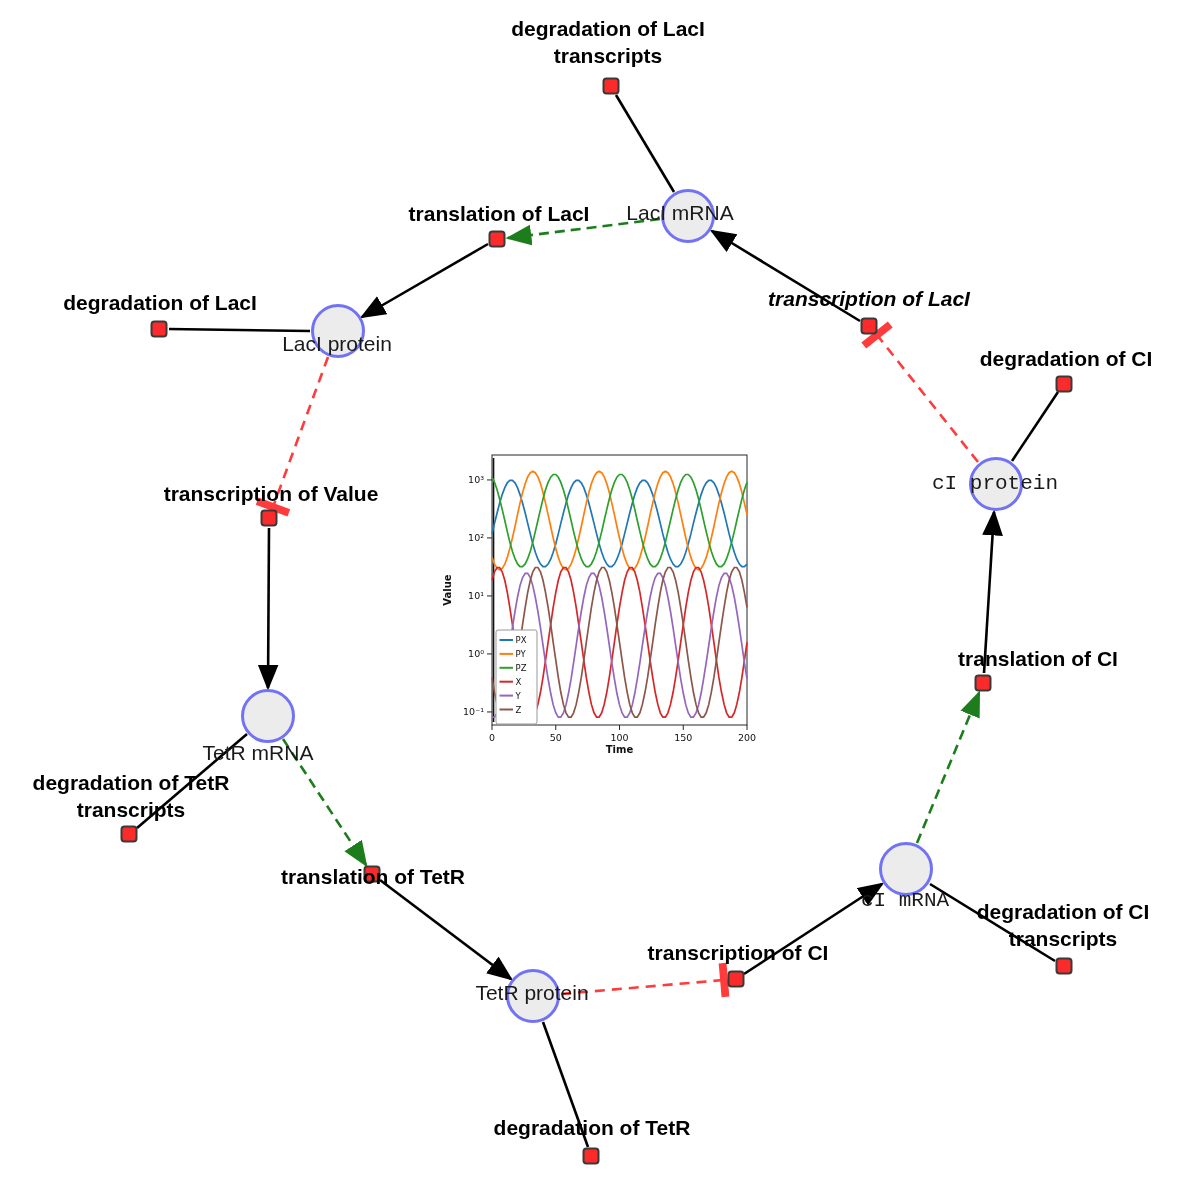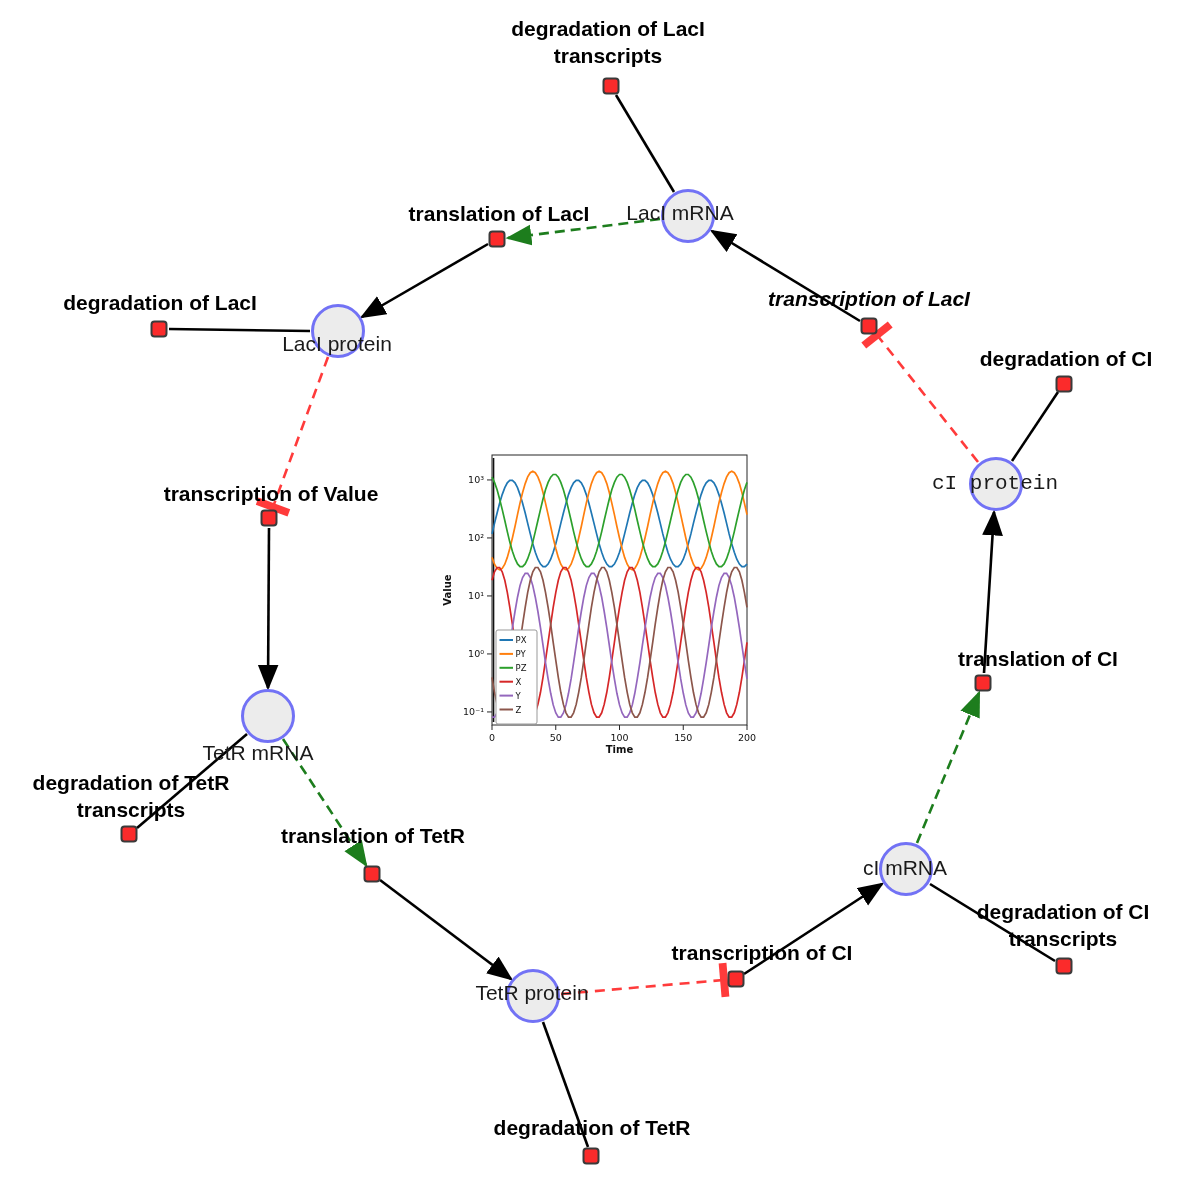--- a/index.html
+++ b/index.html
@@ -56,21 +56,21 @@
   <div id="node-layer">
       <div class="species" style="left: 688px; top: 216px; background: rgb(236, 236, 236); border: 3px solid rgb(114, 114, 245);"></div>
       <div class="species-label" style="left: 680px; top: 213px;">LacI mRNA</div>
       <div class="species" style="left: 338px; top: 331px; background: rgb(236, 236, 236); border: 3px solid rgb(114, 114, 245);"></div>
       <div class="species-label" style="left: 337px; top: 344px;">LacI protein</div>
       <div class="species" style="left: 996px; top: 484px; background: rgb(236, 236, 236); border: 3px solid rgb(114, 114, 245);"></div>
       <div class="species-label" style="left: 995px; top: 483px; font-family: Liberation Mono, monospace;">cI protein</div>
       <div class="species" style="left: 268px; top: 716px; background: rgb(236, 236, 236); border: 3px solid rgb(114, 114, 245);"></div>
       <div class="species-label" style="left: 258px; top: 713px; margin-top: 40px;">TetR mRNA</div>
       <div class="species" style="left: 906px; top: 869px; background: rgb(236, 236, 236); border: 3px solid rgb(114, 114, 245);"></div>
-      <div class="species-label" style="left: 905px; top: 868px;">cI mRNA</div>
+      <div class="species-label" style="left: 905px; top: 900px; font-family: Liberation Mono, monospace;">cI mRNA</div>
       <div class="species" style="left: 533px; top: 996px; background: rgb(236, 236, 236); border: 3px solid rgb(114, 114, 245);"></div>
       <div class="species-label" style="left: 532px; top: 993px;">TetR protein</div>
       <div class="reaction" style="left: 611px; top: 86px; background: rgb(251, 43, 43); border: 2px solid rgb(58, 58, 58);"></div>
       <div class="reaction-label" style="left: 608px; top: 42px;">
         <div>degradation of LacI</div>
         <div>transcripts</div>
       </div>
       <div class="reaction" style="left: 497px; top: 239px; background: rgb(251, 43, 43); border: 2px solid rgb(58, 58, 58);"></div>
       <div class="reaction-label" style="left: 499px; top: 213px;">
         <div>translation of LacI</div>
@@ -90,29 +90,29 @@
       <div class="reaction" style="left: 269px; top: 518px; background: rgb(251, 43, 43); border: 2px solid rgb(58, 58, 58);"></div>
       <div class="reaction-label" style="left: 271px; top: 493px;">
         <div>transcription of Value</div>
       </div>
       <div class="reaction" style="left: 129px; top: 834px; background: rgb(251, 43, 43); border: 2px solid rgb(58, 58, 58);"></div>
       <div class="reaction-label" style="left: 131px; top: 796px;">
         <div>degradation of TetR</div>
         <div>transcripts</div>
       </div>
       <div class="reaction" style="left: 372px; top: 874px; background: rgb(251, 43, 43); border: 2px solid rgb(58, 58, 58);"></div>
-      <div class="reaction-label" style="left: 373px; top: 835px; text-align: right;">
+      <div class="reaction-label" style="left: 373px; top: 876px; text-align: right;">
         <div>translation of TetR</div>
       </div>
       <div class="reaction" style="left: 983px; top: 683px; background: rgb(251, 43, 43); border: 2px solid rgb(58, 58, 58);"></div>
       <div class="reaction-label" style="left: 1038px; top: 658px;">
         <div>translation of CI</div>
       </div>
       <div class="reaction" style="left: 736px; top: 979px; background: rgb(251, 43, 43); border: 2px solid rgb(58, 58, 58);"></div>
-      <div class="reaction-label" style="left: 762px; top: 952px;">
+      <div class="reaction-label" style="left: 738px; top: 952px;">
         <div>transcription of CI</div>
       </div>
       <div class="reaction" style="left: 1064px; top: 966px; background: rgb(251, 43, 43); border: 2px solid rgb(58, 58, 58);"></div>
       <div class="reaction-label" style="left: 1063px; top: 925px;">
         <div>degradation of CI</div>
         <div>transcripts</div>
       </div>
       <div class="reaction" style="left: 591px; top: 1156px; background: rgb(251, 43, 43); border: 2px solid rgb(58, 58, 58);"></div>
       <div class="reaction-label" style="left: 592px; top: 1127px;">
         <div>degradation of TetR</div>

